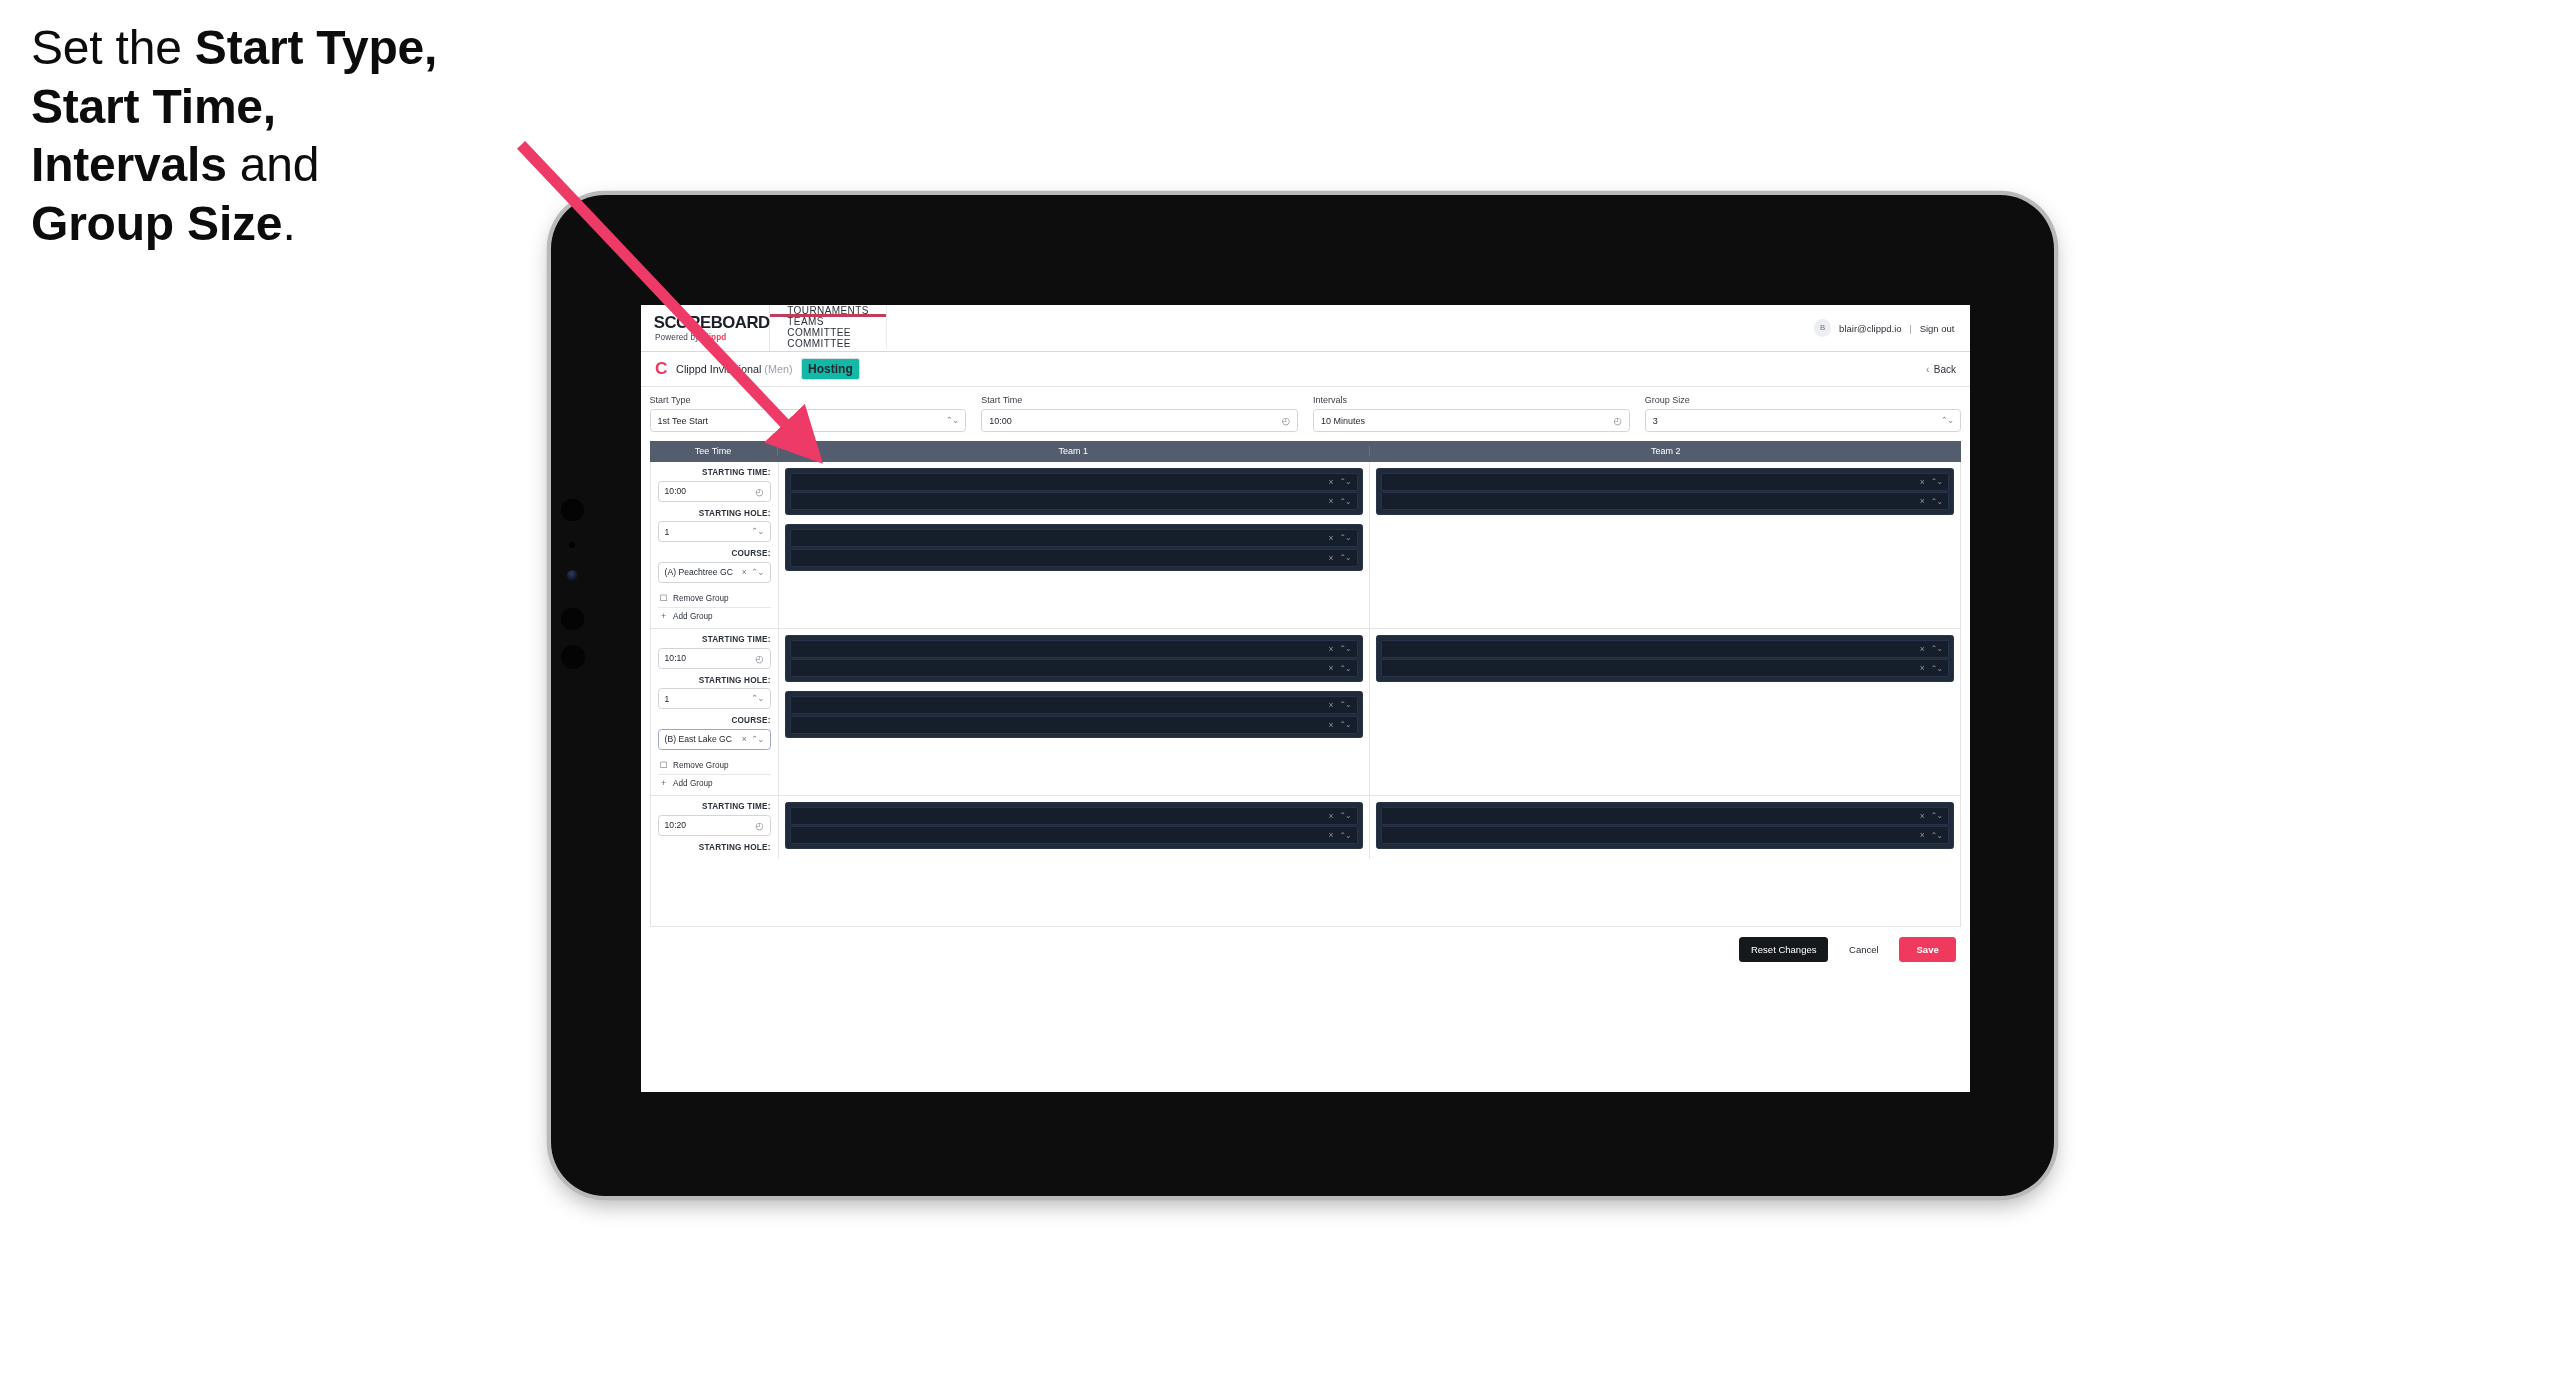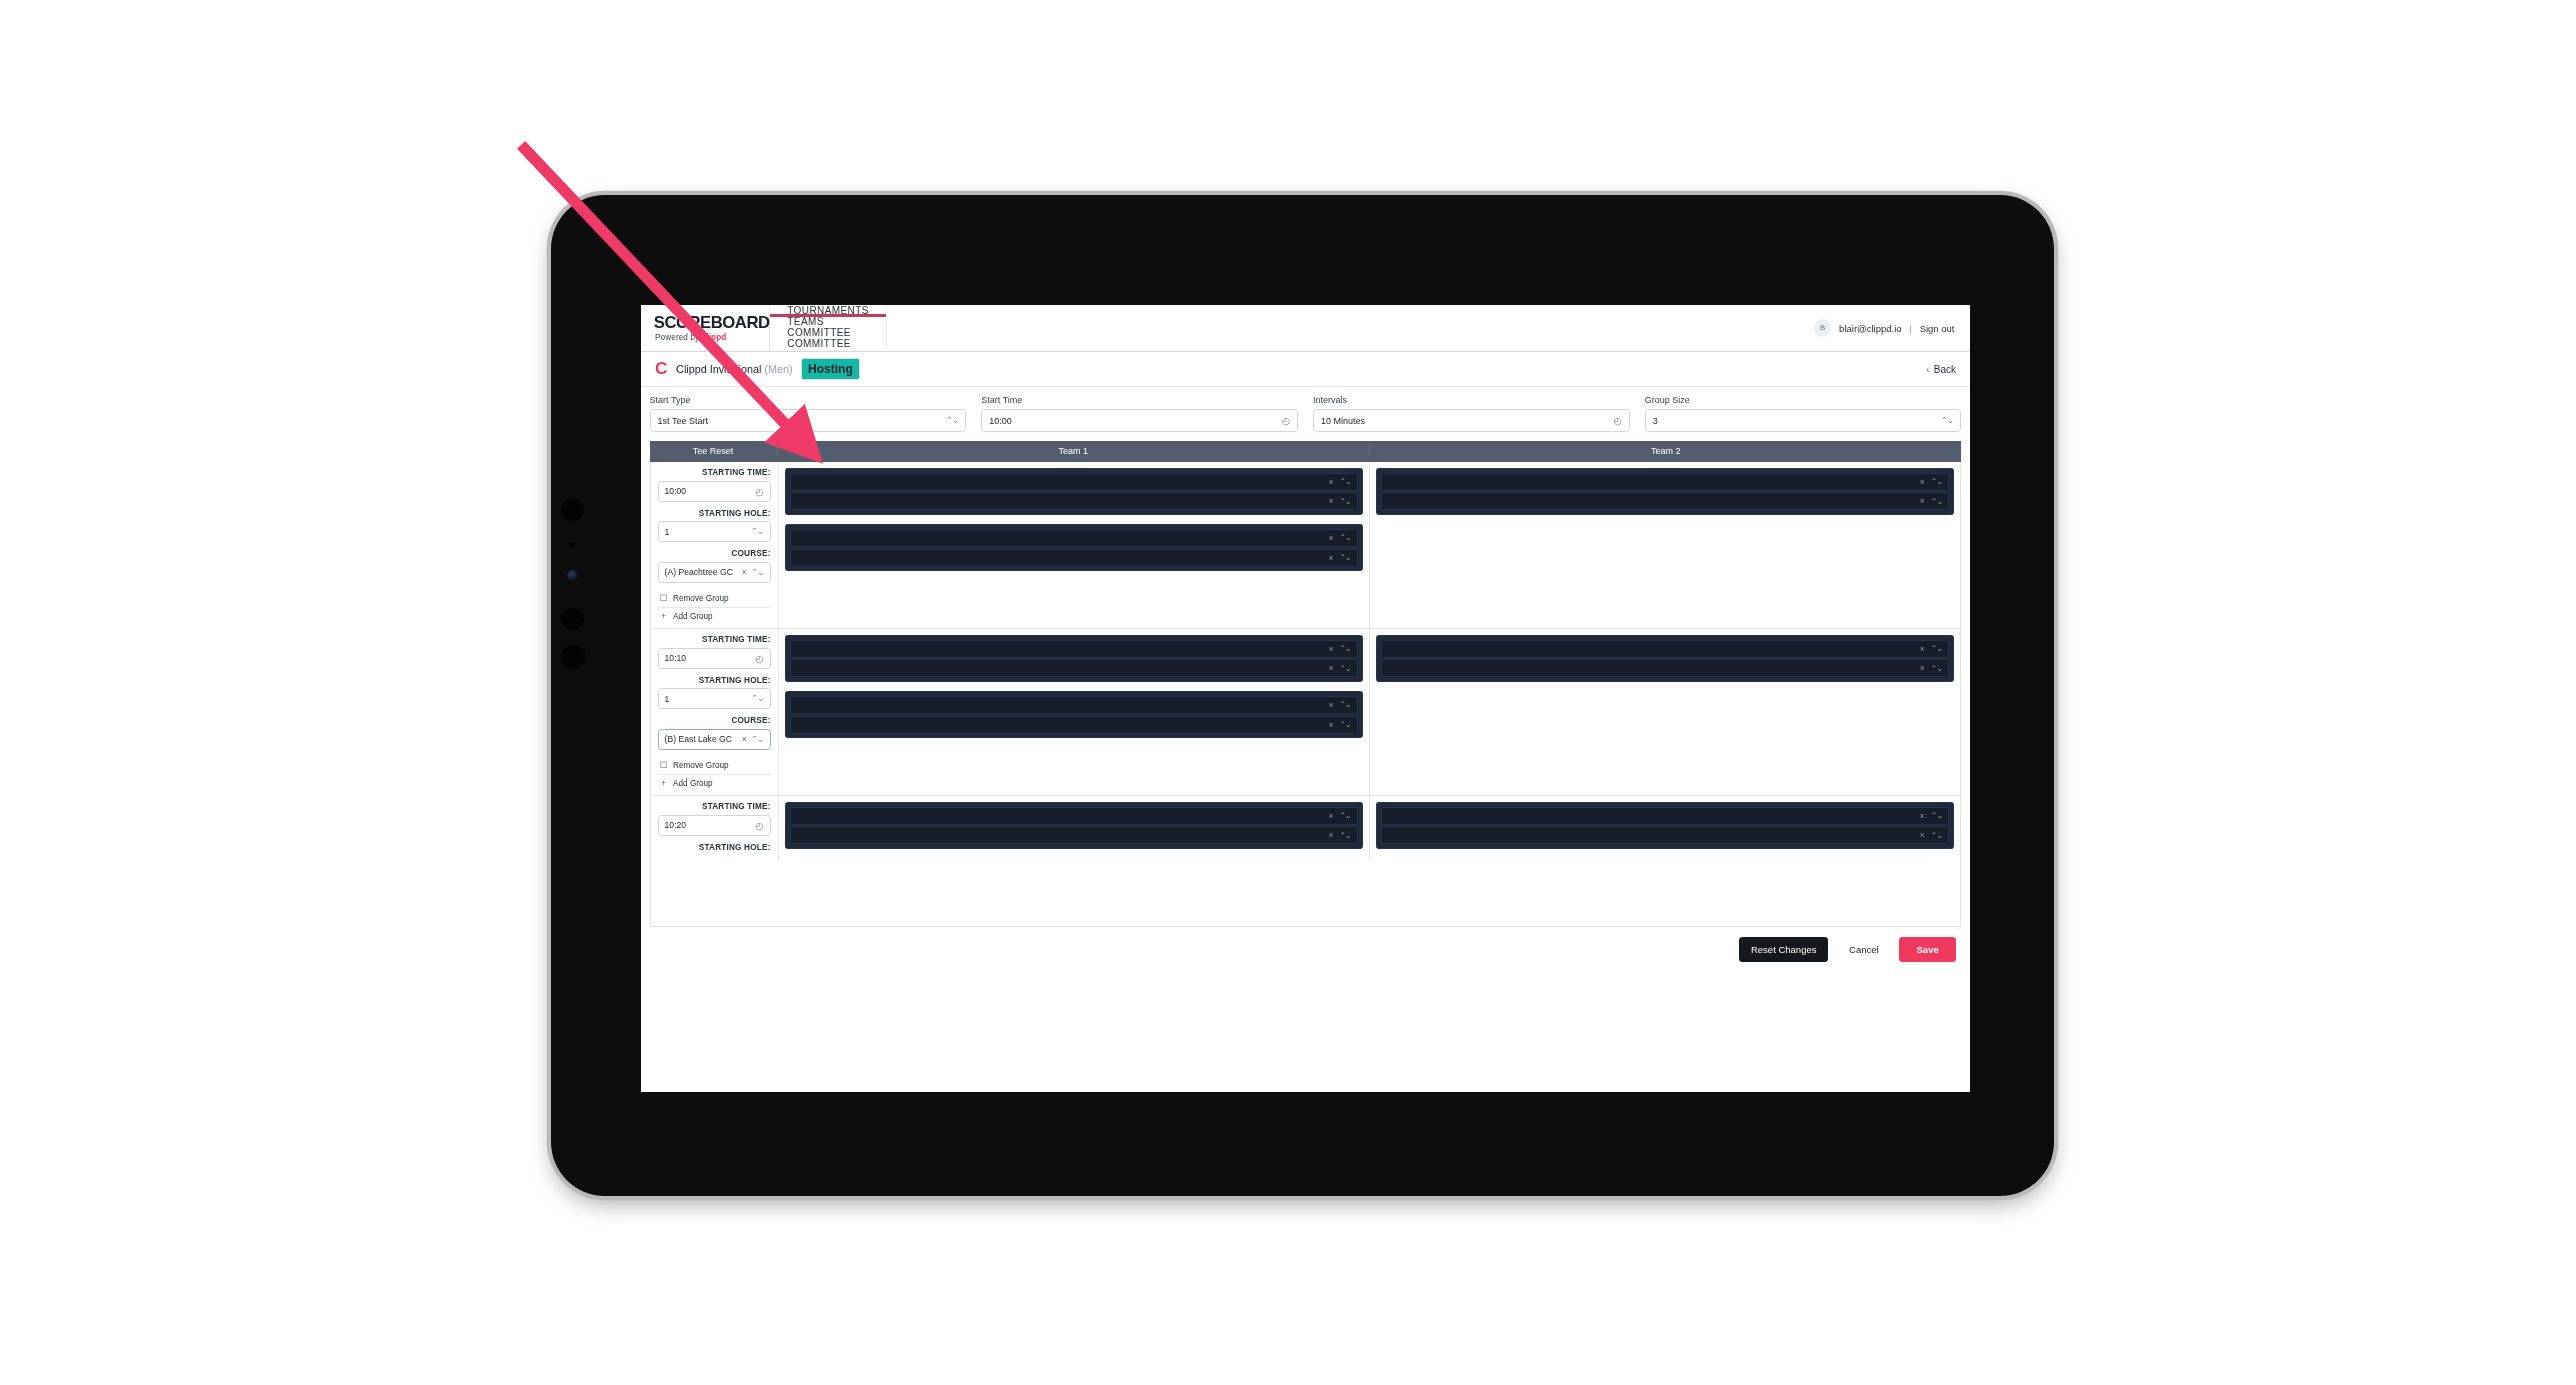--- a/index.html
+++ b/index.html
@@ -191,20 +191,34 @@
   .btn-save { background: #ef3a5d; color: #fff; padding: 7px 17.3px; font-weight: 700; }
 
   
   .arrow { position: absolute; left: 509px; top: 129px; width: 388px; height: 380px; pointer-events: none; }
 </style>
 </head>
 <body>
 
 <div id="stage">
 
+  <div class="caption">
+    <div>
+      <span>Set the </span><b>Start Type,</b>
+    </div>
+    <div>
+      <b>Start Time,</b>
+    </div>
+    <div>
+      <b>Intervals</b><span> and</span>
+    </div>
+    <div>
+      <b>Group Size</b><span>.</span>
+    </div>
+  </div>
 
   <div class="tablet">
     <div class="bezel-cam cam-a"></div>
     <div class="bezel-cam cam-dot"></div>
     <div class="bezel-cam cam-b"></div>
     <div class="bezel-cam cam-c"></div>
     <div class="bezel-cam cam-d"></div>
 
     <div class="screen">
 
@@ -276,21 +290,21 @@
           <div class="fld">
             <div class="fld-label">Group Size</div>
             <div class="fld-box">
               <span class="val">3</span>
               <span class="icn icn-stepper">⌃⌄</span>
             </div>
           </div>
         </div>
 
       <div class="thead">
-        <div class="th th-tee">Tee Reset</div>
+        <div class="th th-tee">Tee Time</div>
         <div class="th th-t1">Team 1</div>
         <div class="th th-t2">Team 2</div>
       </div>
 
       <div class="tbody" id="tbody">
           <div class="trow">
             <div class="cell-tee">
               <div class="tee-lbl">STARTING TIME:</div>
               <div class="tee-input">
                 <span class="val">10:00</span>

